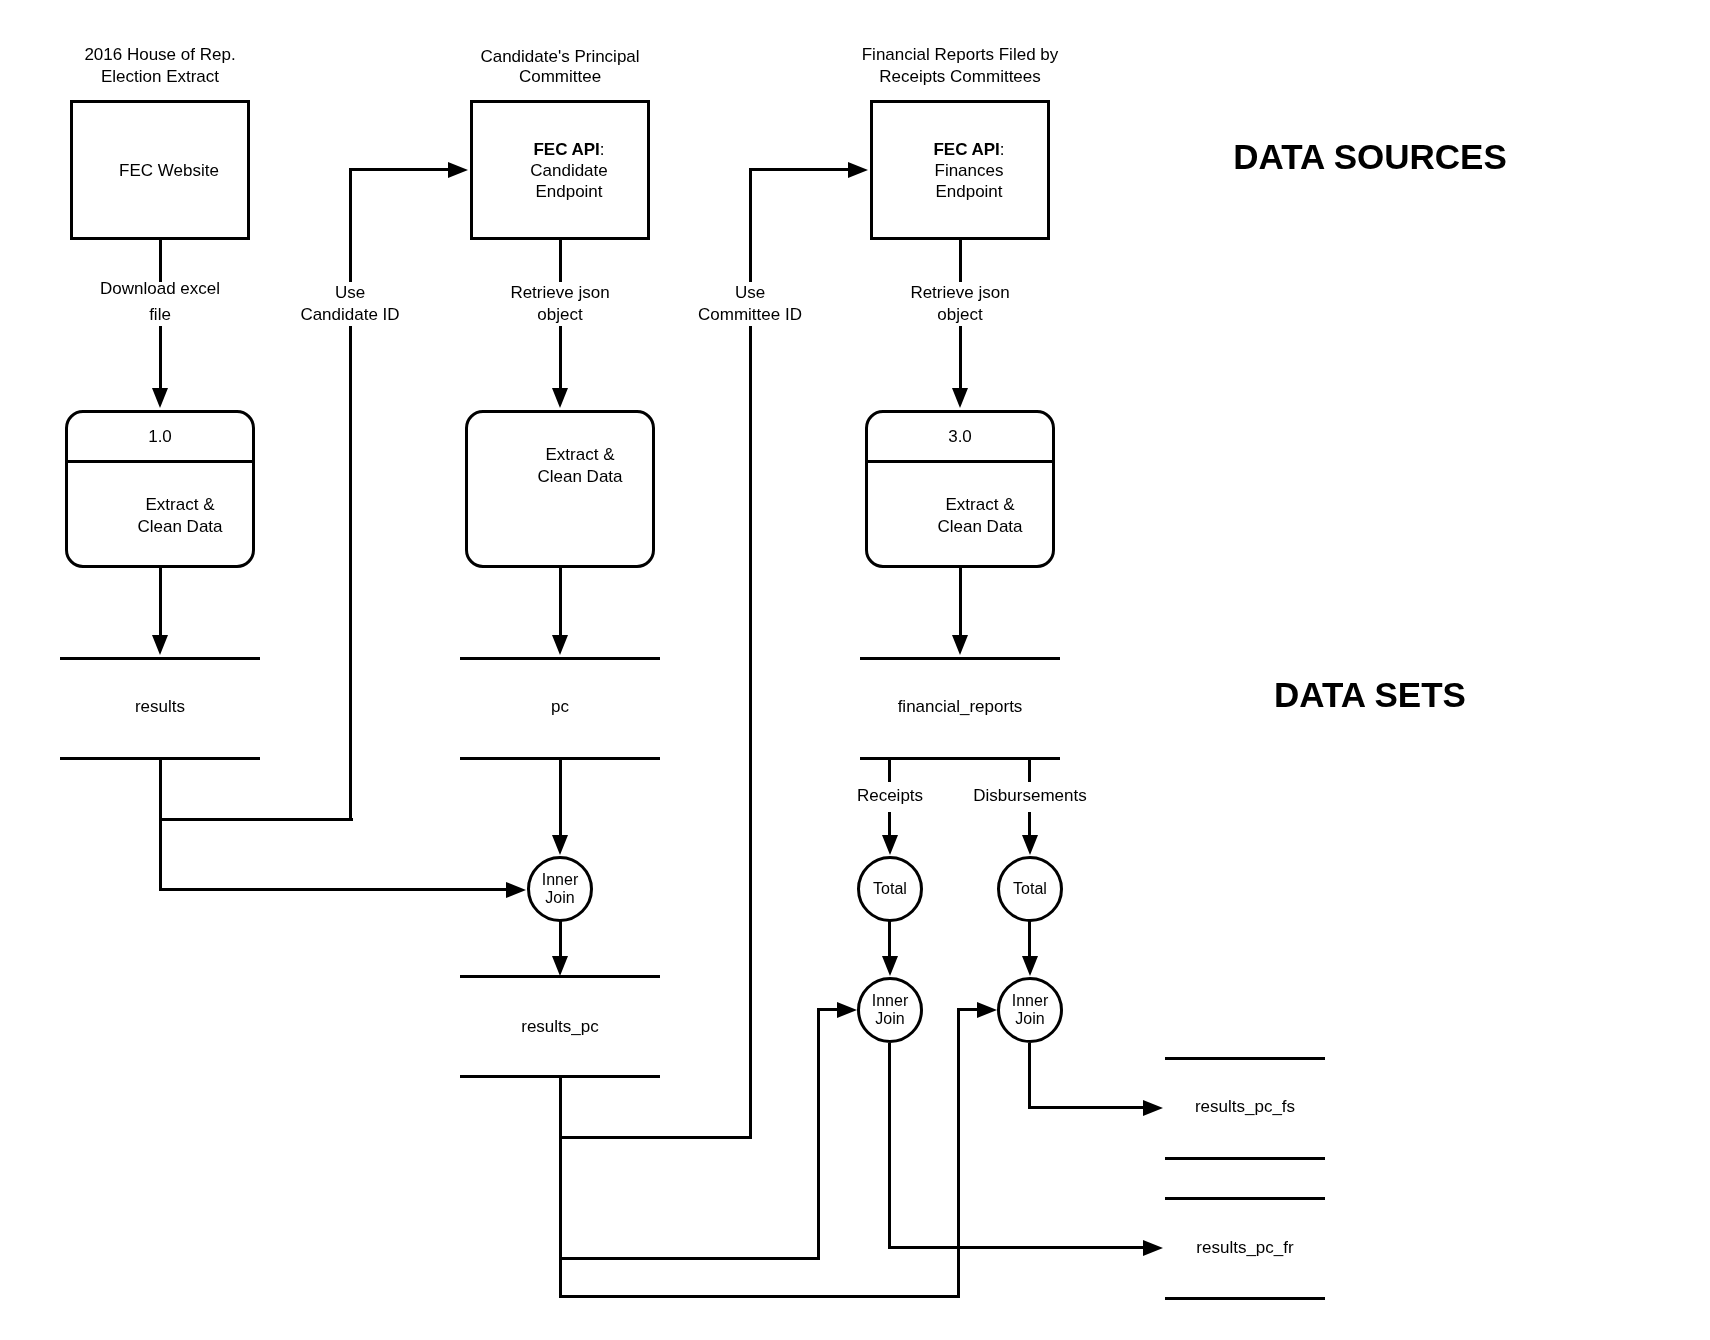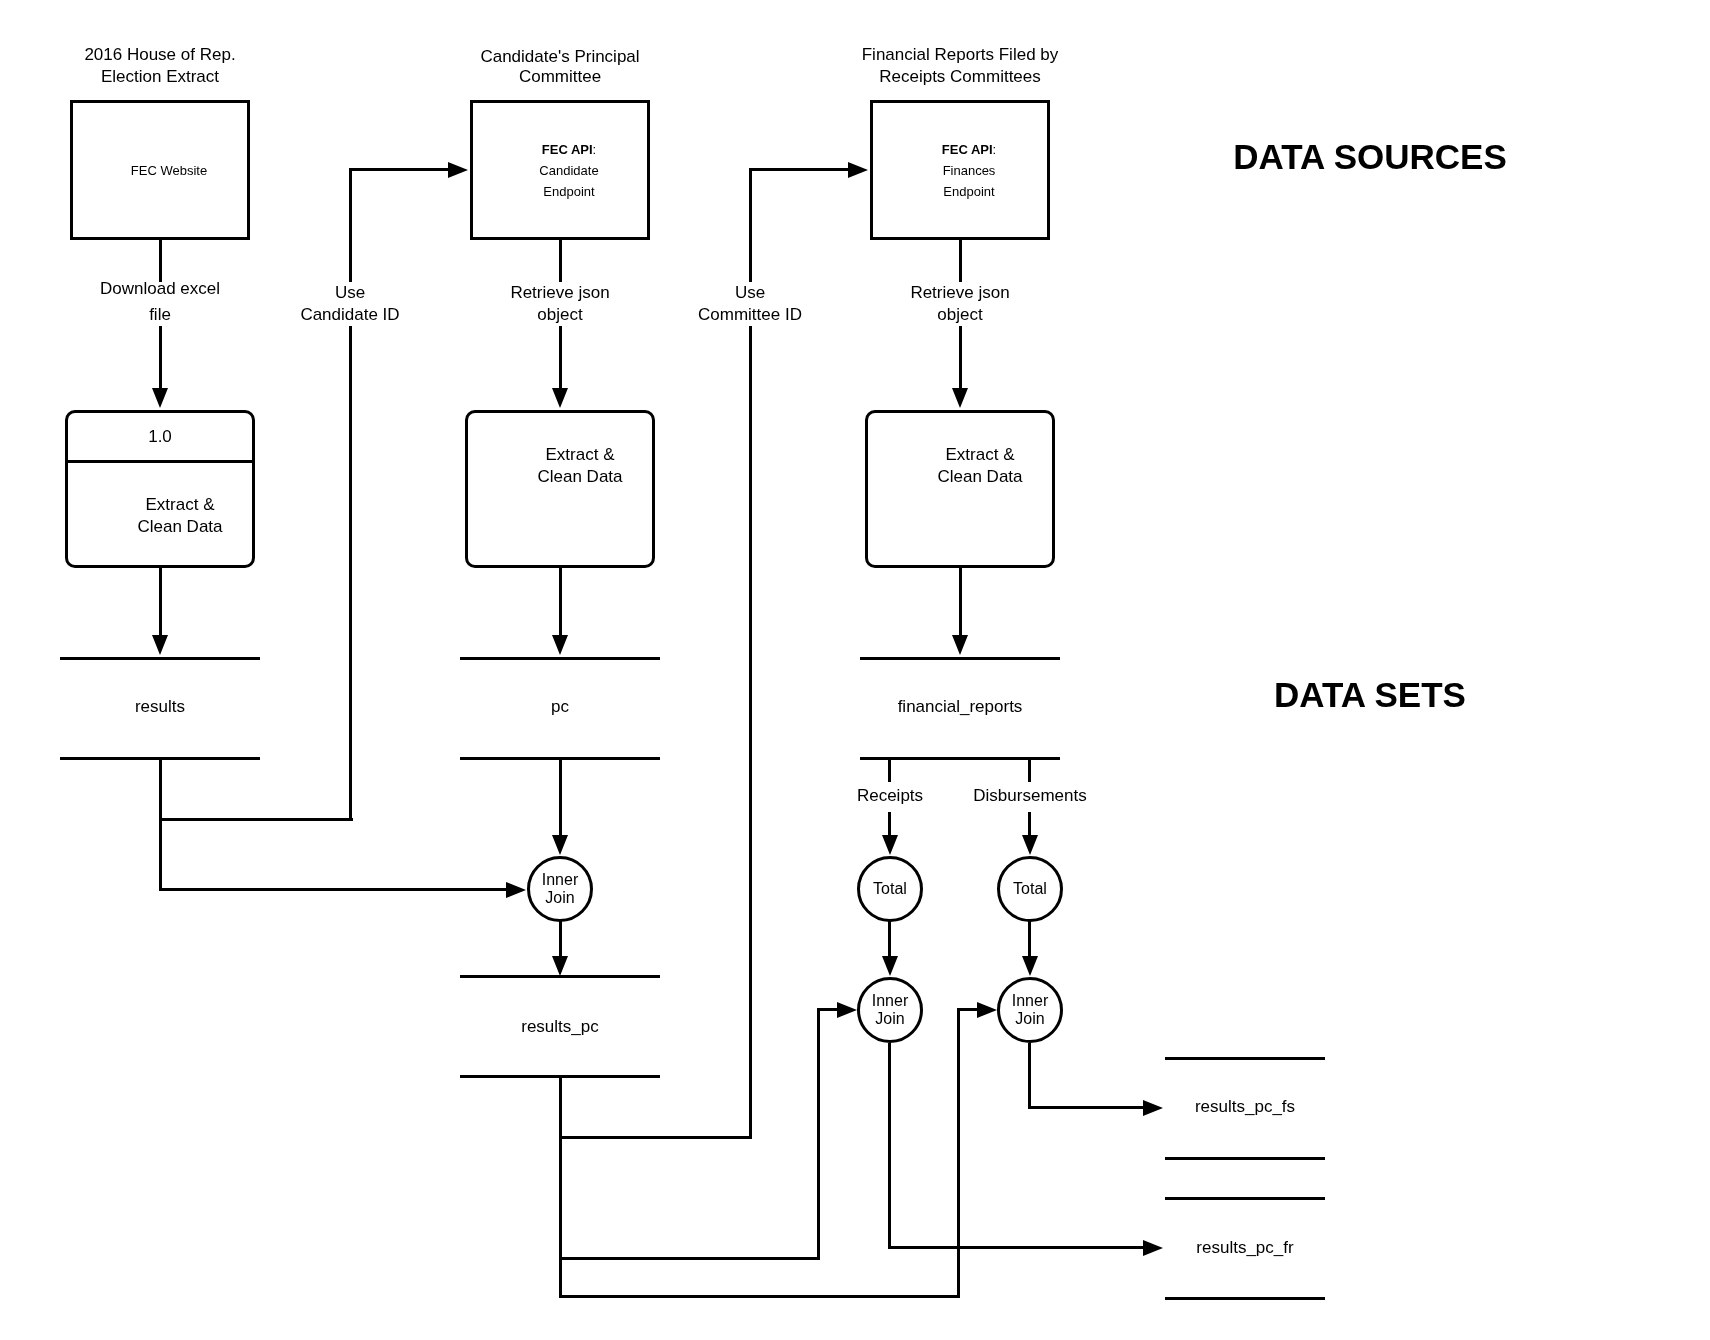--- a/index.html
+++ b/index.html
@@ -5,22 +5,22 @@
   :root{ --lc:#000000; }
   html,body{margin:0;padding:0;background:#ffffff;}
   body{font-family:"Liberation Sans","DejaVu Sans",sans-serif;color:#000;}
   #canvas{position:relative;width:1710px;height:1340px;background:#ffffff;overflow:hidden;}
   .hl{position:absolute;height:3px;background:var(--lc);}
   .vl{position:absolute;width:3px;background:var(--lc);}
   .ad{position:absolute;width:0;height:0;border-left:8px solid transparent;border-right:8px solid transparent;border-top:20px solid var(--lc);}
   .ar{position:absolute;width:0;height:0;border-top:8px solid transparent;border-bottom:8px solid transparent;border-left:20px solid var(--lc);}
   .txt{position:absolute;text-align:center;font-size:17px;line-height:22px;white-space:nowrap;}
   .sbox{position:absolute;box-sizing:border-box;width:180px;height:140px;border:3px solid var(--lc);background:#fff;
-        display:flex;flex-direction:column;align-items:center;justify-content:center;font-size:13px;line-height:21px;text-align:center;padding-left:18px;}
-  .pbox{position:absolute;box-sizing:border-box;width:190px;height:158px;border:3px solid var(--lc);border-radius:10px;background:#fff;overflow:hidden;}
+        display:flex;flex-direction:column;align-items:center;justify-content:center;font-size:17px;line-height:21px;text-align:center;padding-left:18px;}
+  .pbox{position:absolute;box-sizing:border-box;width:190px;height:158px;border:3px solid var(--lc);border-radius:18px;background:#fff;overflow:hidden;}
   .phead{height:47px;border-bottom:3px solid var(--lc);display:flex;align-items:center;justify-content:center;font-size:17px;}
   .pbody{height:105px;display:flex;flex-direction:column;align-items:center;justify-content:center;font-size:17px;line-height:22px;text-align:center;margin-left:40px;}
   .circ{position:absolute;box-sizing:border-box;width:66px;height:66px;border:3px solid var(--lc);border-radius:50%;background:#fff;
         display:flex;flex-direction:column;align-items:center;justify-content:center;font-size:16px;line-height:18px;text-align:center;}
   .hdr{position:absolute;width:600px;text-align:center;font-weight:bold;font-size:35px;line-height:44px;white-space:nowrap;}
   .b{font-weight:bold;}
 </style>
 </head>
 <body>
 
@@ -91,20 +91,23 @@
         <div>Clean Data</div>
     </div>
   </div>
   <div class="pbox" style="left:465px;top:410px;">
     <div class="pbody">
       <div>Extract &amp;</div>
         <div>Clean Data</div>
     </div>
   </div>
   <div class="pbox" style="left:865px;top:410px;">
+    <div class="phead">
+        <span>3.0</span>
+      </div>
     <div class="pbody">
       <div>Extract &amp;</div>
         <div>Clean Data</div>
     </div>
   </div>
 
   <div class="vl" style="left:159px;top:568px;height:67px;"></div>
   <div class="ad" style="left:152px;top:635px;"></div>
   <div class="vl" style="left:559px;top:568px;height:67px;"></div>
   <div class="ad" style="left:552px;top:635px;"></div>

